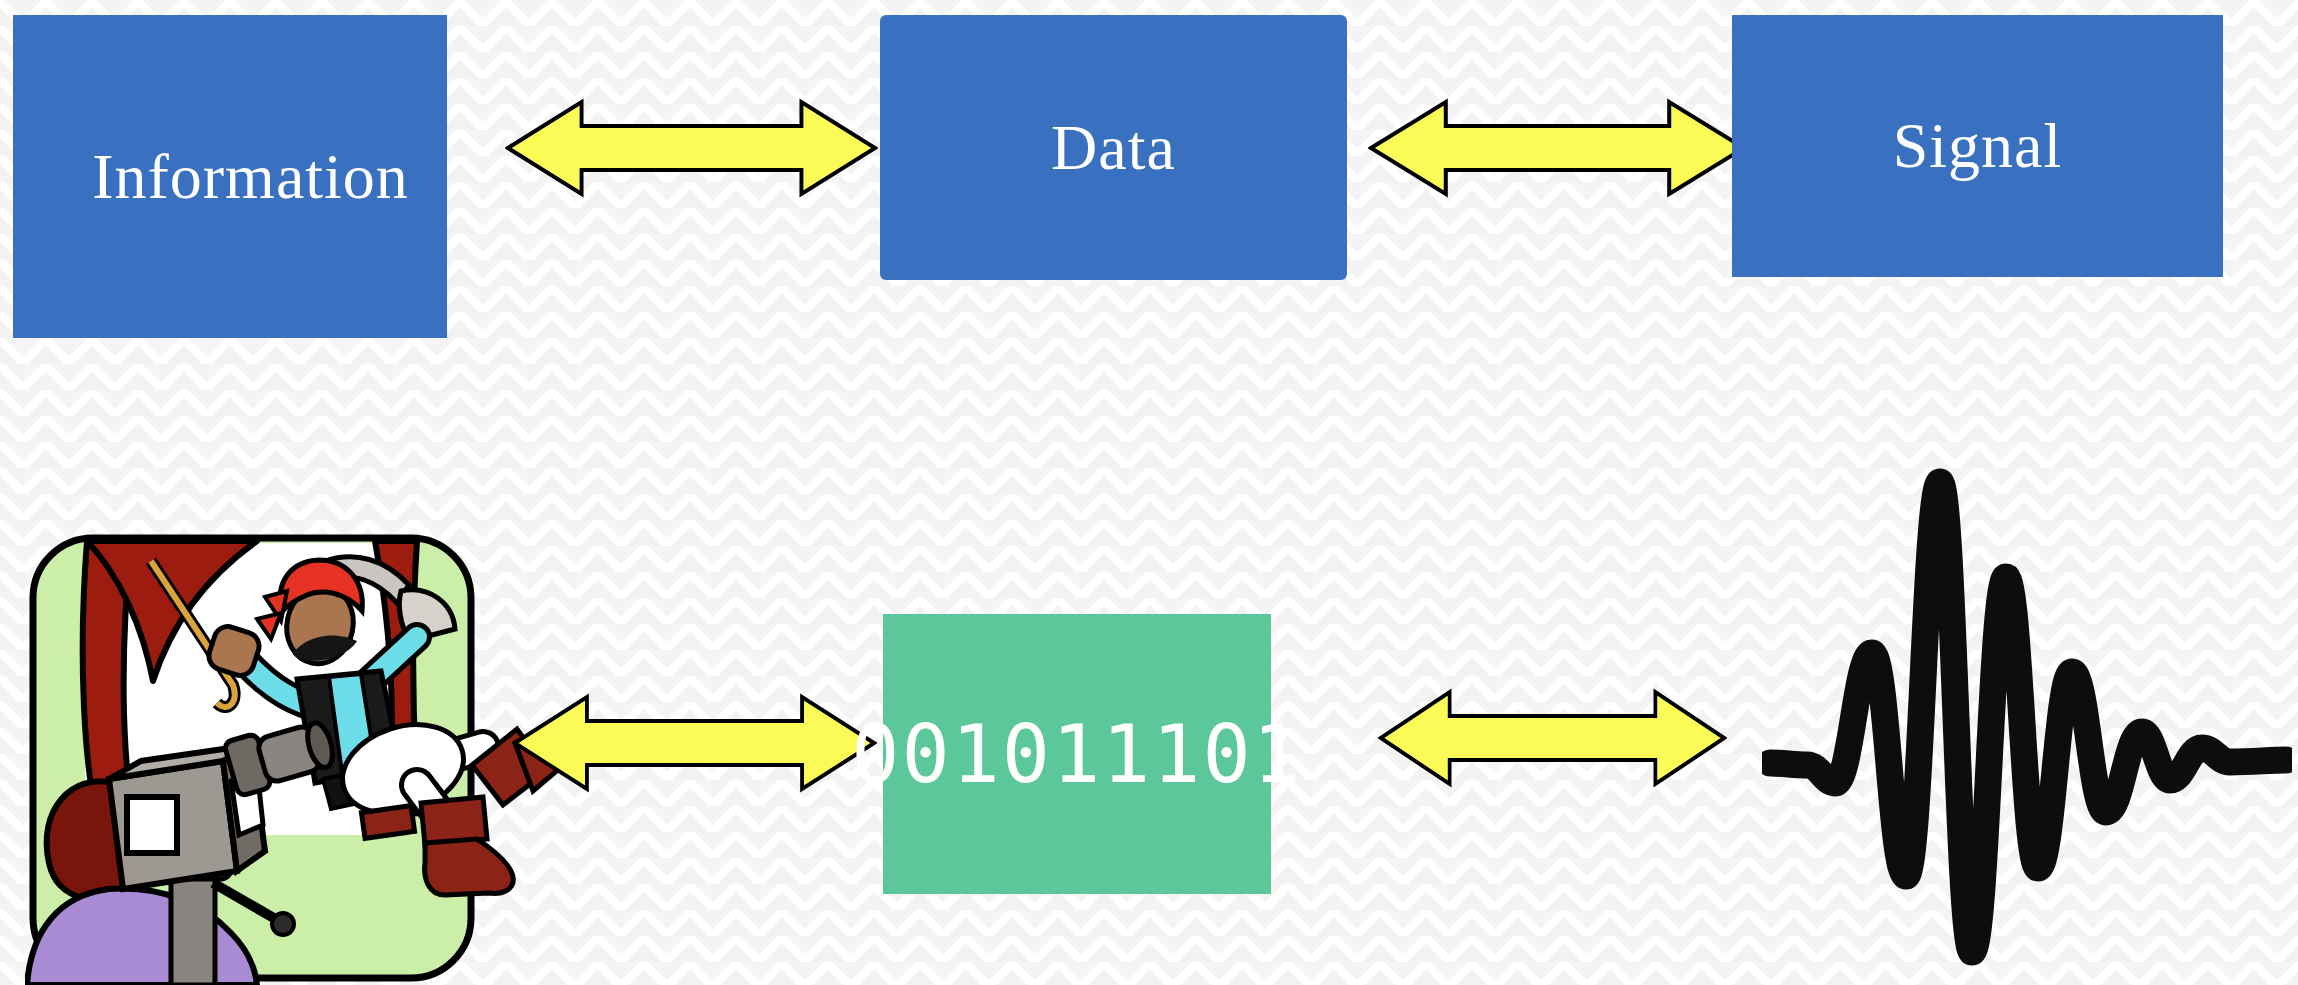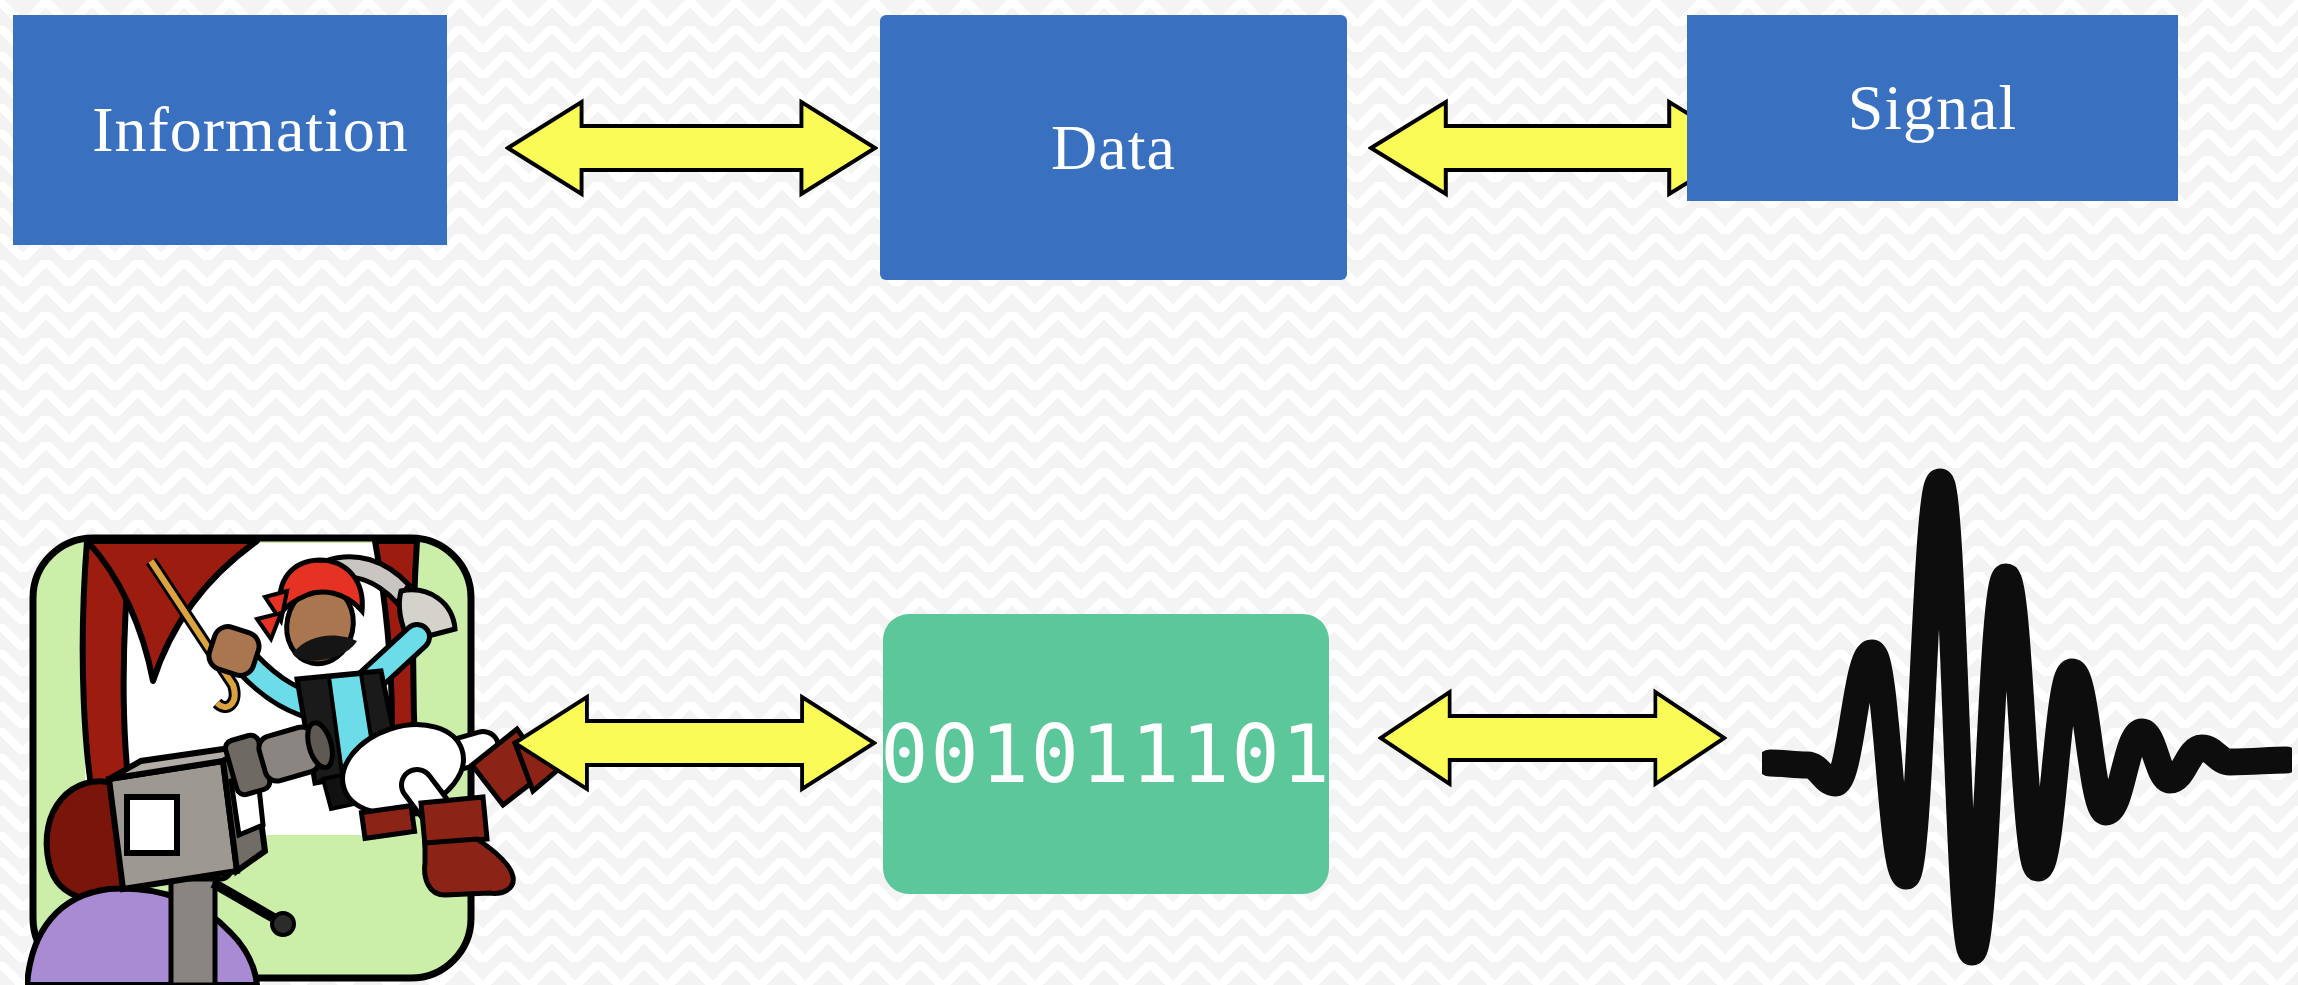--- a/index.html
+++ b/index.html
@@ -39,37 +39,37 @@
     letter-spacing: 2px;
     white-space: nowrap;
   }
   svg { display: block; }
 </style>
 </head>
 <body>
 
 <div class="stage">
 
-  <div class="abs box blue" style="left:13px; top:15px; width:434px; height:230px;padding-left:41px;">
+  <div class="abs box blue" style="left:13px; top:15px; width:434px; height:323px;padding-left:41px;">
     <span class="box-label">Information</span>
   </div>
 
   <svg class="abs" style="left:505px; top:98px;" width="373" height="100" viewBox="0 0 380 100" preserveAspectRatio="none">
     <polygon points="3,50 78,4 78,28 302,28 302,4 377,50 302,96 302,72 78,72 78,96" fill="#fbfb58" stroke="#000000" stroke-width="4" stroke-linejoin="miter"></polygon>
   </svg>
 
   <div class="abs box blue" style="left:880px; top:15px; width:467px; height:265px;border-radius:6px;">
     <span class="box-label">Data</span>
   </div>
 
   <svg class="abs" style="left:1368px; top:98px;" width="379" height="100" viewBox="0 0 380 100" preserveAspectRatio="none">
     <polygon points="3,50 78,4 78,28 302,28 302,4 377,50 302,96 302,72 78,72 78,96" fill="#fbfb58" stroke="#000000" stroke-width="4" stroke-linejoin="miter"></polygon>
   </svg>
 
-  <div class="abs box blue" style="left:1687px; top:15px; width:491px; height:186px;">
+  <div class="abs box blue" style="left:1732px; top:15px; width:491px; height:262px;">
     <span class="box-label">Signal</span>
   </div>
 
   <svg class="abs" style="left:25px; top:533px;" width="545" height="452" viewBox="0 0 545 452">
 
     <rect x="8" y="5" width="438" height="440" rx="60" fill="#cbefa9" stroke="#000" stroke-width="7"></rect>
 
     <rect x="60" y="10" width="328" height="292" fill="#ffffff"></rect>
 
     <g fill="#9c1d10" stroke="#000" stroke-width="6" stroke-linejoin="round">
@@ -133,21 +133,21 @@
         <rect x="236" y="202" width="56" height="46" rx="12" fill="#8a8580" stroke="#000" stroke-width="5"></rect>
         <ellipse cx="296" cy="225" rx="11" ry="23" fill="#5e5953" stroke="#000" stroke-width="5"></ellipse>
       </g>
     </g>
   </svg>
 
   <svg class="abs" style="left:512px; top:693px;" width="365" height="100" viewBox="0 0 380 100" preserveAspectRatio="none">
     <polygon points="3,50 78,4 78,28 302,28 302,4 377,50 302,96 302,72 78,72 78,96" fill="#fbfb58" stroke="#000000" stroke-width="4" stroke-linejoin="miter"></polygon>
   </svg>
 
-  <div class="abs box green" style="left:883px; top:614px; width:446px; height:280px;border-radius:26px;">
+  <div class="abs box green" style="left:883px; top:614px; width:388px; height:280px;">
     <span class="binary-label">001011101</span>
   </div>
 
   <svg class="abs" style="left:1378px; top:688px;" width="349" height="100" viewBox="0 0 380 100" preserveAspectRatio="none">
     <polygon points="3,50 78,4 78,28 302,28 302,4 377,50 302,96 302,72 78,72 78,96" fill="#fbfb58" stroke="#000000" stroke-width="4" stroke-linejoin="miter"></polygon>
   </svg>
 
   <svg class="abs" style="left:1762px; top:465px;" width="530" height="505" viewBox="0 0 530 505">
     <path d="M 8 298
              C 20 298 33 300 45 300

